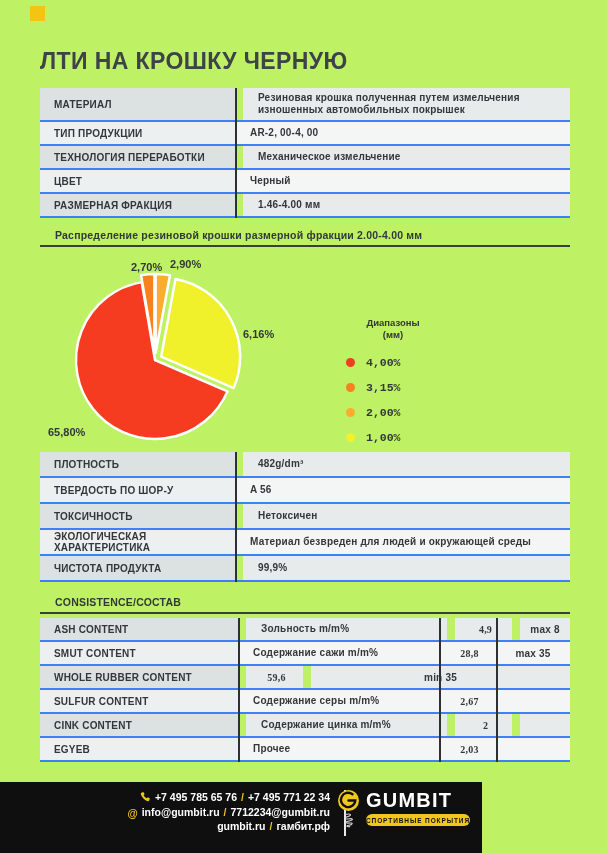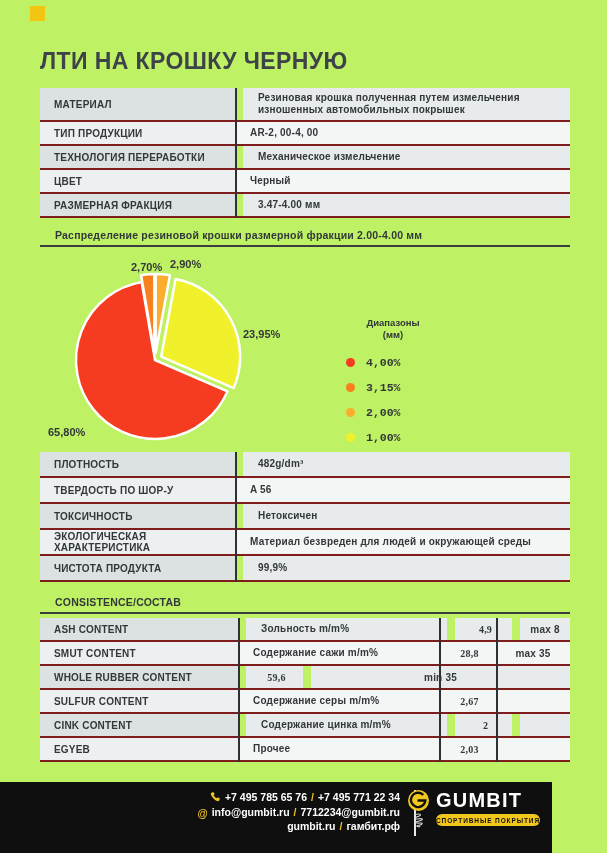--- a/index.html
+++ b/index.html
@@ -6,21 +6,21 @@
   html,body { width:607px; height:853px; background:#fff; font-family:"Liberation Sans", sans-serif; }
   .page { position:relative; width:607px; height:853px; background:#bef264; overflow:hidden; }
 
   .corner-mark { position:absolute; left:30px; top:6px; width:15px; height:15px; background:#f2c513; }
 
   .page-title { position:absolute; left:40px; top:48px; font-size:23px; font-weight:800; letter-spacing:.4px; color:#3e4249; }
 
   
   .tbl { position:absolute; left:40px; width:530px; }
   .t1 { top:88px; } .t2 { top:452px; } .t3 { top:618px; }
-  .row { display:flex; border-bottom:2px solid #7f1d1d; }
+  .row { display:flex; border-bottom:2px solid #3b82f6; }
   .t1 .row { height:24px; } .t1 .row.tall { height:34px; }
   .t2 .row { height:26px;justify-content:center; }
   .t3 .row { height:24px; }
   .cell { display:flex; align-items:center; font-size:10px; font-weight:700; color:#33373a; letter-spacing:.2px; }
   .c1 { flex:0 0 195px; padding-left:14px; }
   .c2 { flex:1 1 auto; padding-left:15px; line-height:12px; }
   .t3 .c1 { flex:0 0 198px; }
   .t3 .c2 { flex:0 0 201px; }
   .t3 .c3 { flex:0 0 57px; justify-content:center; padding-left:4px;font-family:Liberation Serif, serif; }
   .t3 .c4 { flex:1 1 auto; justify-content:center; padding-left:0; }
@@ -43,21 +43,21 @@
   .pl-3 { left:131px; top:261px; }   
 
   .legend { position:absolute; left:338px; top:317px; width:130px; }
   .leg-title { text-align:center; font-size:9.5px; font-weight:800; color:#33373a; line-height:12px; width:110px; }
   .leg-rows { margin-top:9px;font-family:Liberation Mono, monospace; }
   .leg-row { display:flex; align-items:center; height:25px; padding-left:8px; }
   .leg-dot { width:9px; height:9px; border-radius:50%; margin-right:11px; flex:0 0 9px; }
   .leg-label { font-size:11.5px; font-weight:800; color:#33373a; }
 
   
-  .footer { position:absolute; left:0; top:782px; width:552px; height:71px; background:#0f0f10; }
+  .footer { position:absolute; left:0; top:782px; width:482px; height:71px; background:#0f0f10; }
   .contact { position:absolute; right:152px; top:9px; text-align:right; color:#fff; font-size:10.5px; font-weight:700; line-height:13.5px; white-space:nowrap; }
   .contact .sep { color:#f2c71d; padding:0 4px; font-weight:800; }
   .contact .icn { color:#f2c71d; margin-right:4px; display:inline-block; vertical-align:-1px; }
   .fdivider { position:absolute; right:136px; top:8px; width:2px; height:46px; background:#e9e9e9; }
   .logo { position:absolute; right:12px; top:8px; display:flex; gap:6px; }
   .logo-icons { display:flex; flex-direction:column; align-items:center; gap:1px; width:22px; }
   .brand-col { display:flex; flex-direction:column; }
   .brand { font-size:20px; font-weight:800; color:#fff; letter-spacing:1.2px; line-height:21px; }
   .pill { margin-top:3px; background:#f2c71d; border-radius:7px; height:12px; display:flex; align-items:center; justify-content:center; font-size:6.5px; font-weight:700; color:#101010; letter-spacing:.9px; }
 </style>
@@ -83,36 +83,36 @@
       <div class="row dark">
         <div class="cell c1">ТЕХНОЛОГИЯ ПЕРЕРАБОТКИ</div>
         <div class="cell c2">Механическое измельчение</div>
       </div>
       <div class="row light">
         <div class="cell c1">ЦВЕТ</div>
         <div class="cell c2">Черный</div>
       </div>
       <div class="row dark">
         <div class="cell c1">РАЗМЕРНАЯ ФРАКЦИЯ</div>
-        <div class="cell c2">3.47-4.00 мм</div>
+        <div class="cell c2">1.46-4.00 мм</div>
       </div>
     </div>
 
   <div class="sec-title" id="sec1-title">Распределение резиновой крошки размерной фракции 2.00-4.00 мм</div>
   <div class="sec-line" id="sec1-line"></div>
 
   <svg id="pie-svg" viewBox="0 0 320 196">
       <path d="M 115.63686142732499 97.0290310915637 L 115.63686142732499 18.029031091563695 A 79 79 0 0 1 129.95211675386884 19.33685989693265 Z" fill="#fbad2e" stroke="#ffffff" stroke-width="2.5" stroke-linejoin="round"></path>
       <path d="M 121.17603858504468 100.70507247484267 L 135.49129391158854 23.012901280211622 A 79 79 0 0 1 193.6786540140792 132.07975583499032 Z" fill="#f1f12b" stroke="#ffffff" stroke-width="2.5" stroke-linejoin="round"></path>
       <path d="M 115 104 L 187.5026154290345 135.37468336014766 A 79 79 0 1 1 101.66215786769399 26.134076983229164 Z" fill="#f63c20" stroke="#ffffff" stroke-width="2.5" stroke-linejoin="round"></path>
       <path d="M 114.40695074500547 97.02516720048786 L 101.06910861269947 19.15924418371702 A 79 79 0 0 1 114.40695074500546 18.025167200487857 Z" fill="#f8801f" stroke="#ffffff" stroke-width="2.5" stroke-linejoin="round"></path>
     </svg>
   <div id="pie-labels">
       <div class="plabel pl-0">2,90%</div>
-      <div class="plabel pl-1">23,95%</div>
+      <div class="plabel pl-1">6,16%</div>
       <div class="plabel pl-2">65,80%</div>
       <div class="plabel pl-3">2,70%</div>
     </div>
 
   <div class="legend">
     <div class="leg-title">
       <div>Диапазоны</div>
       <div>(мм)</div>
     </div>
     <div class="leg-rows" id="legend-rows">

